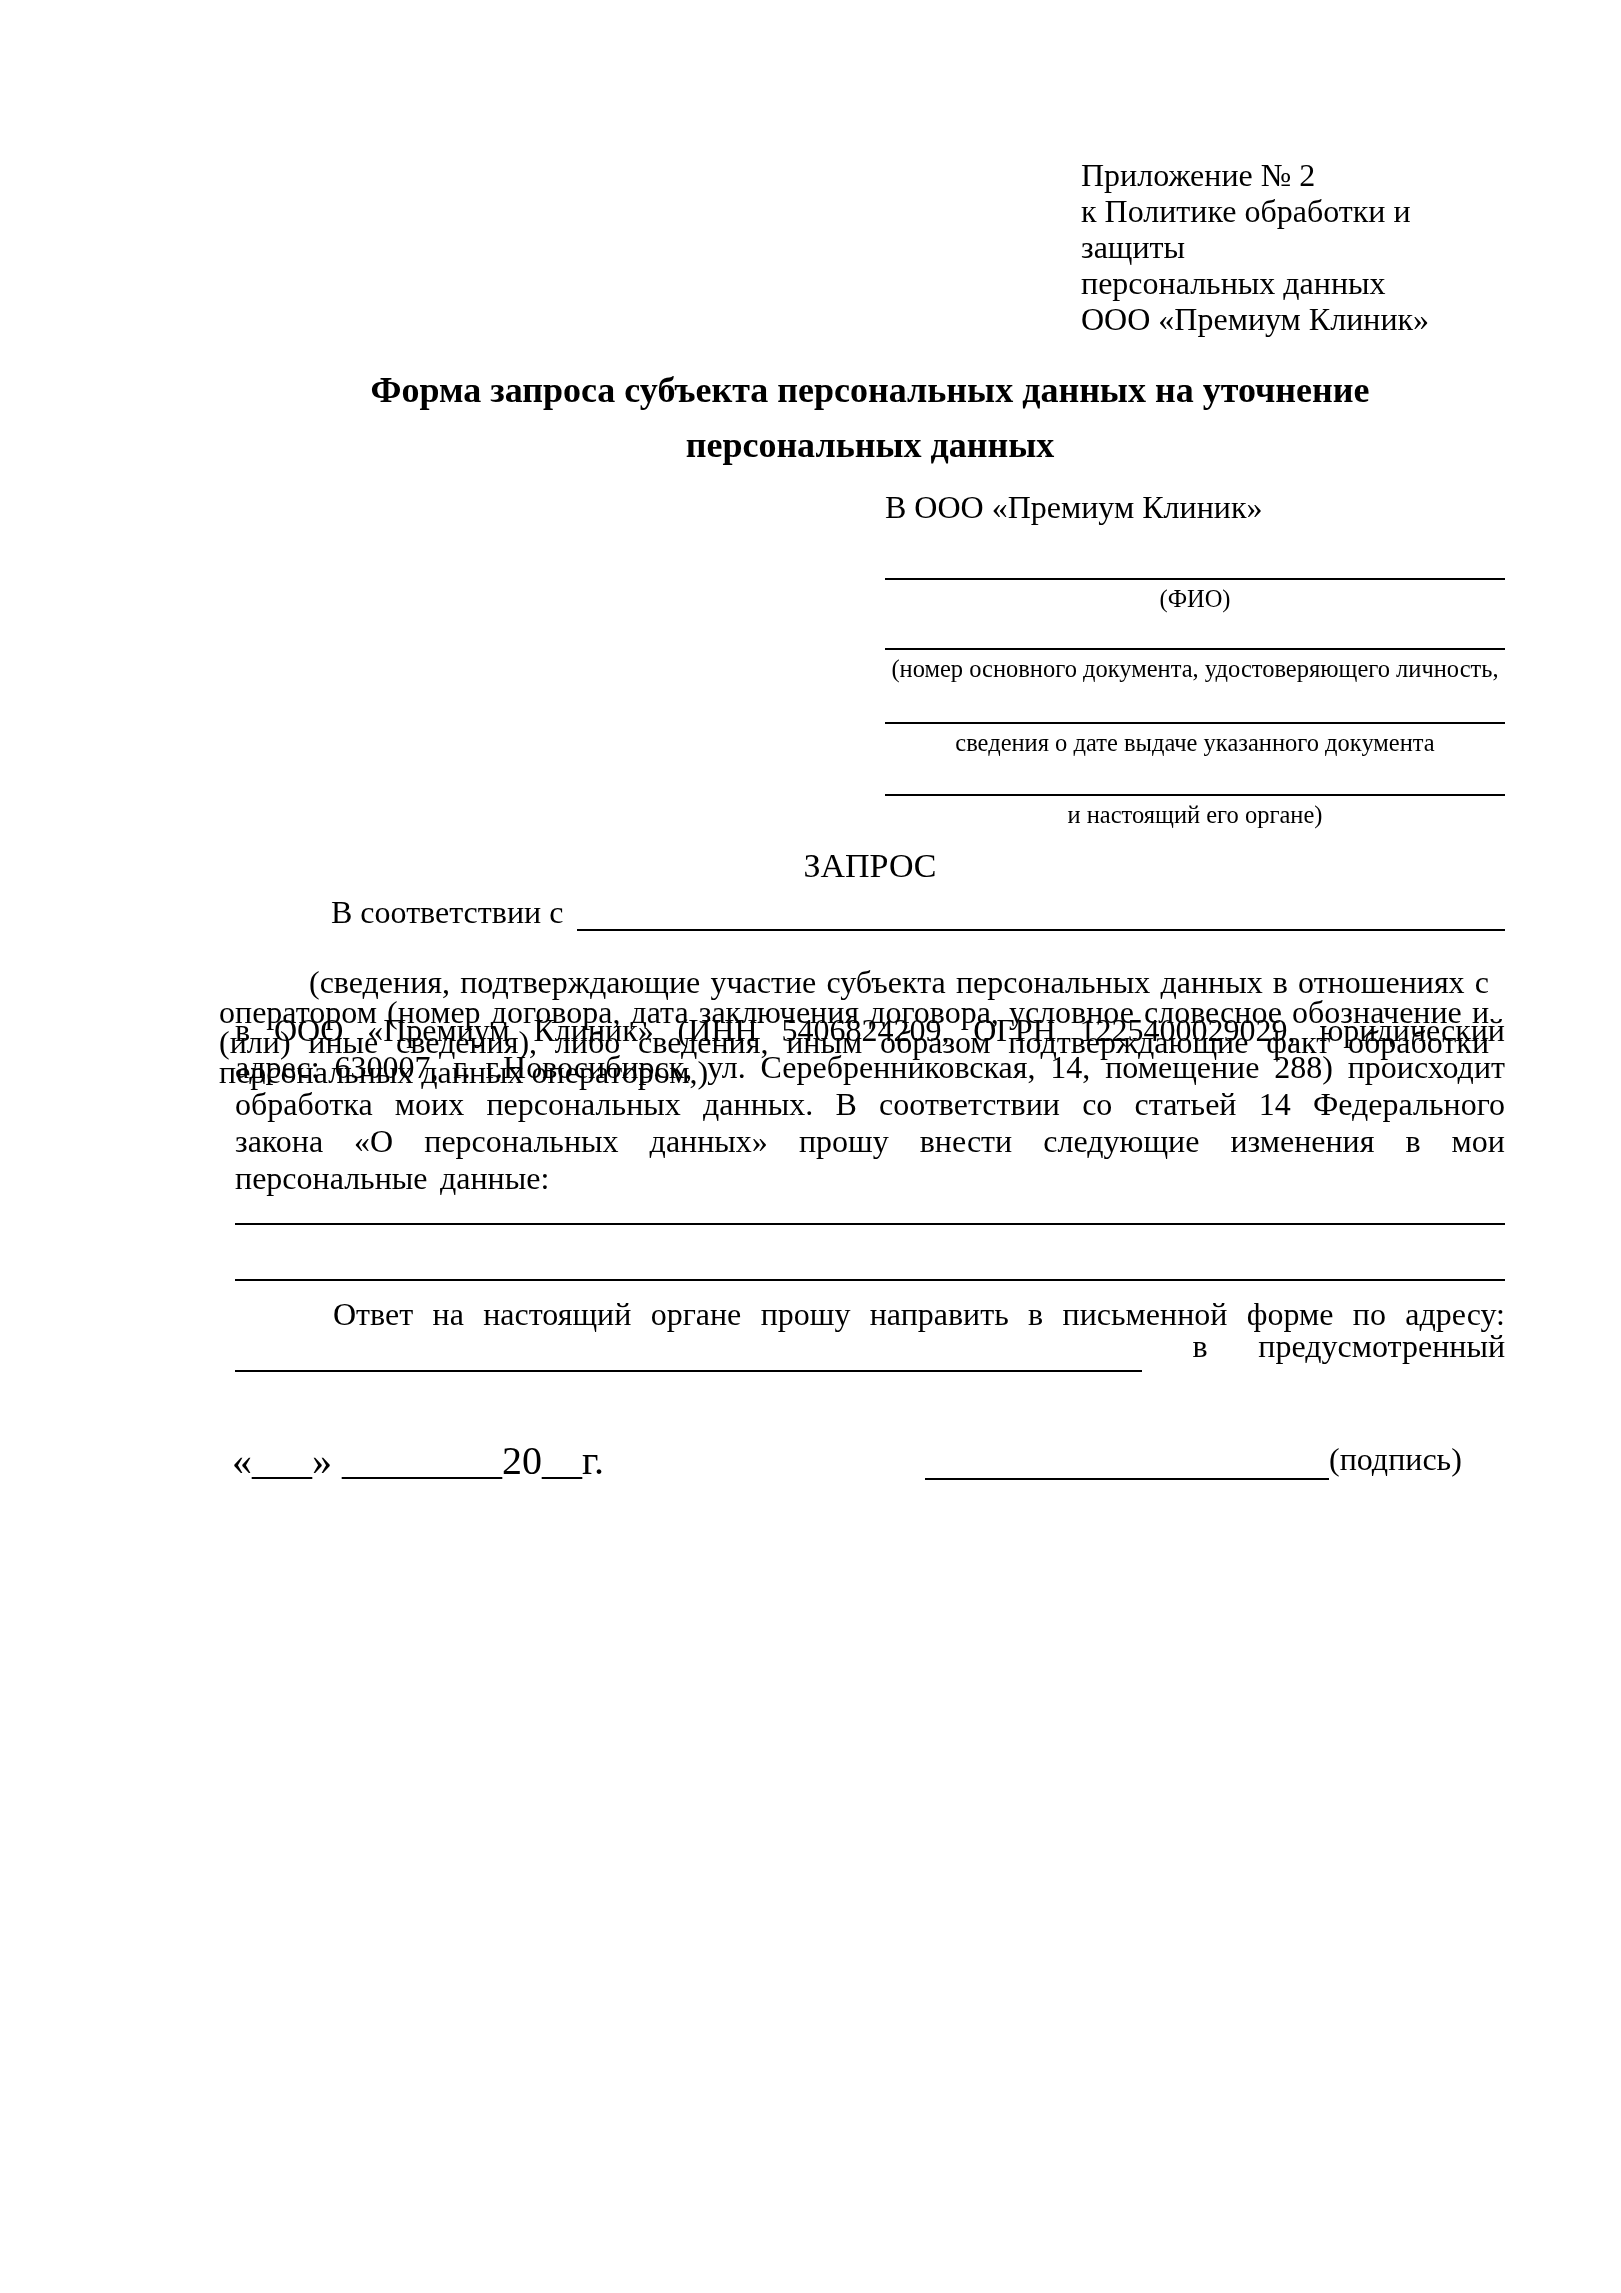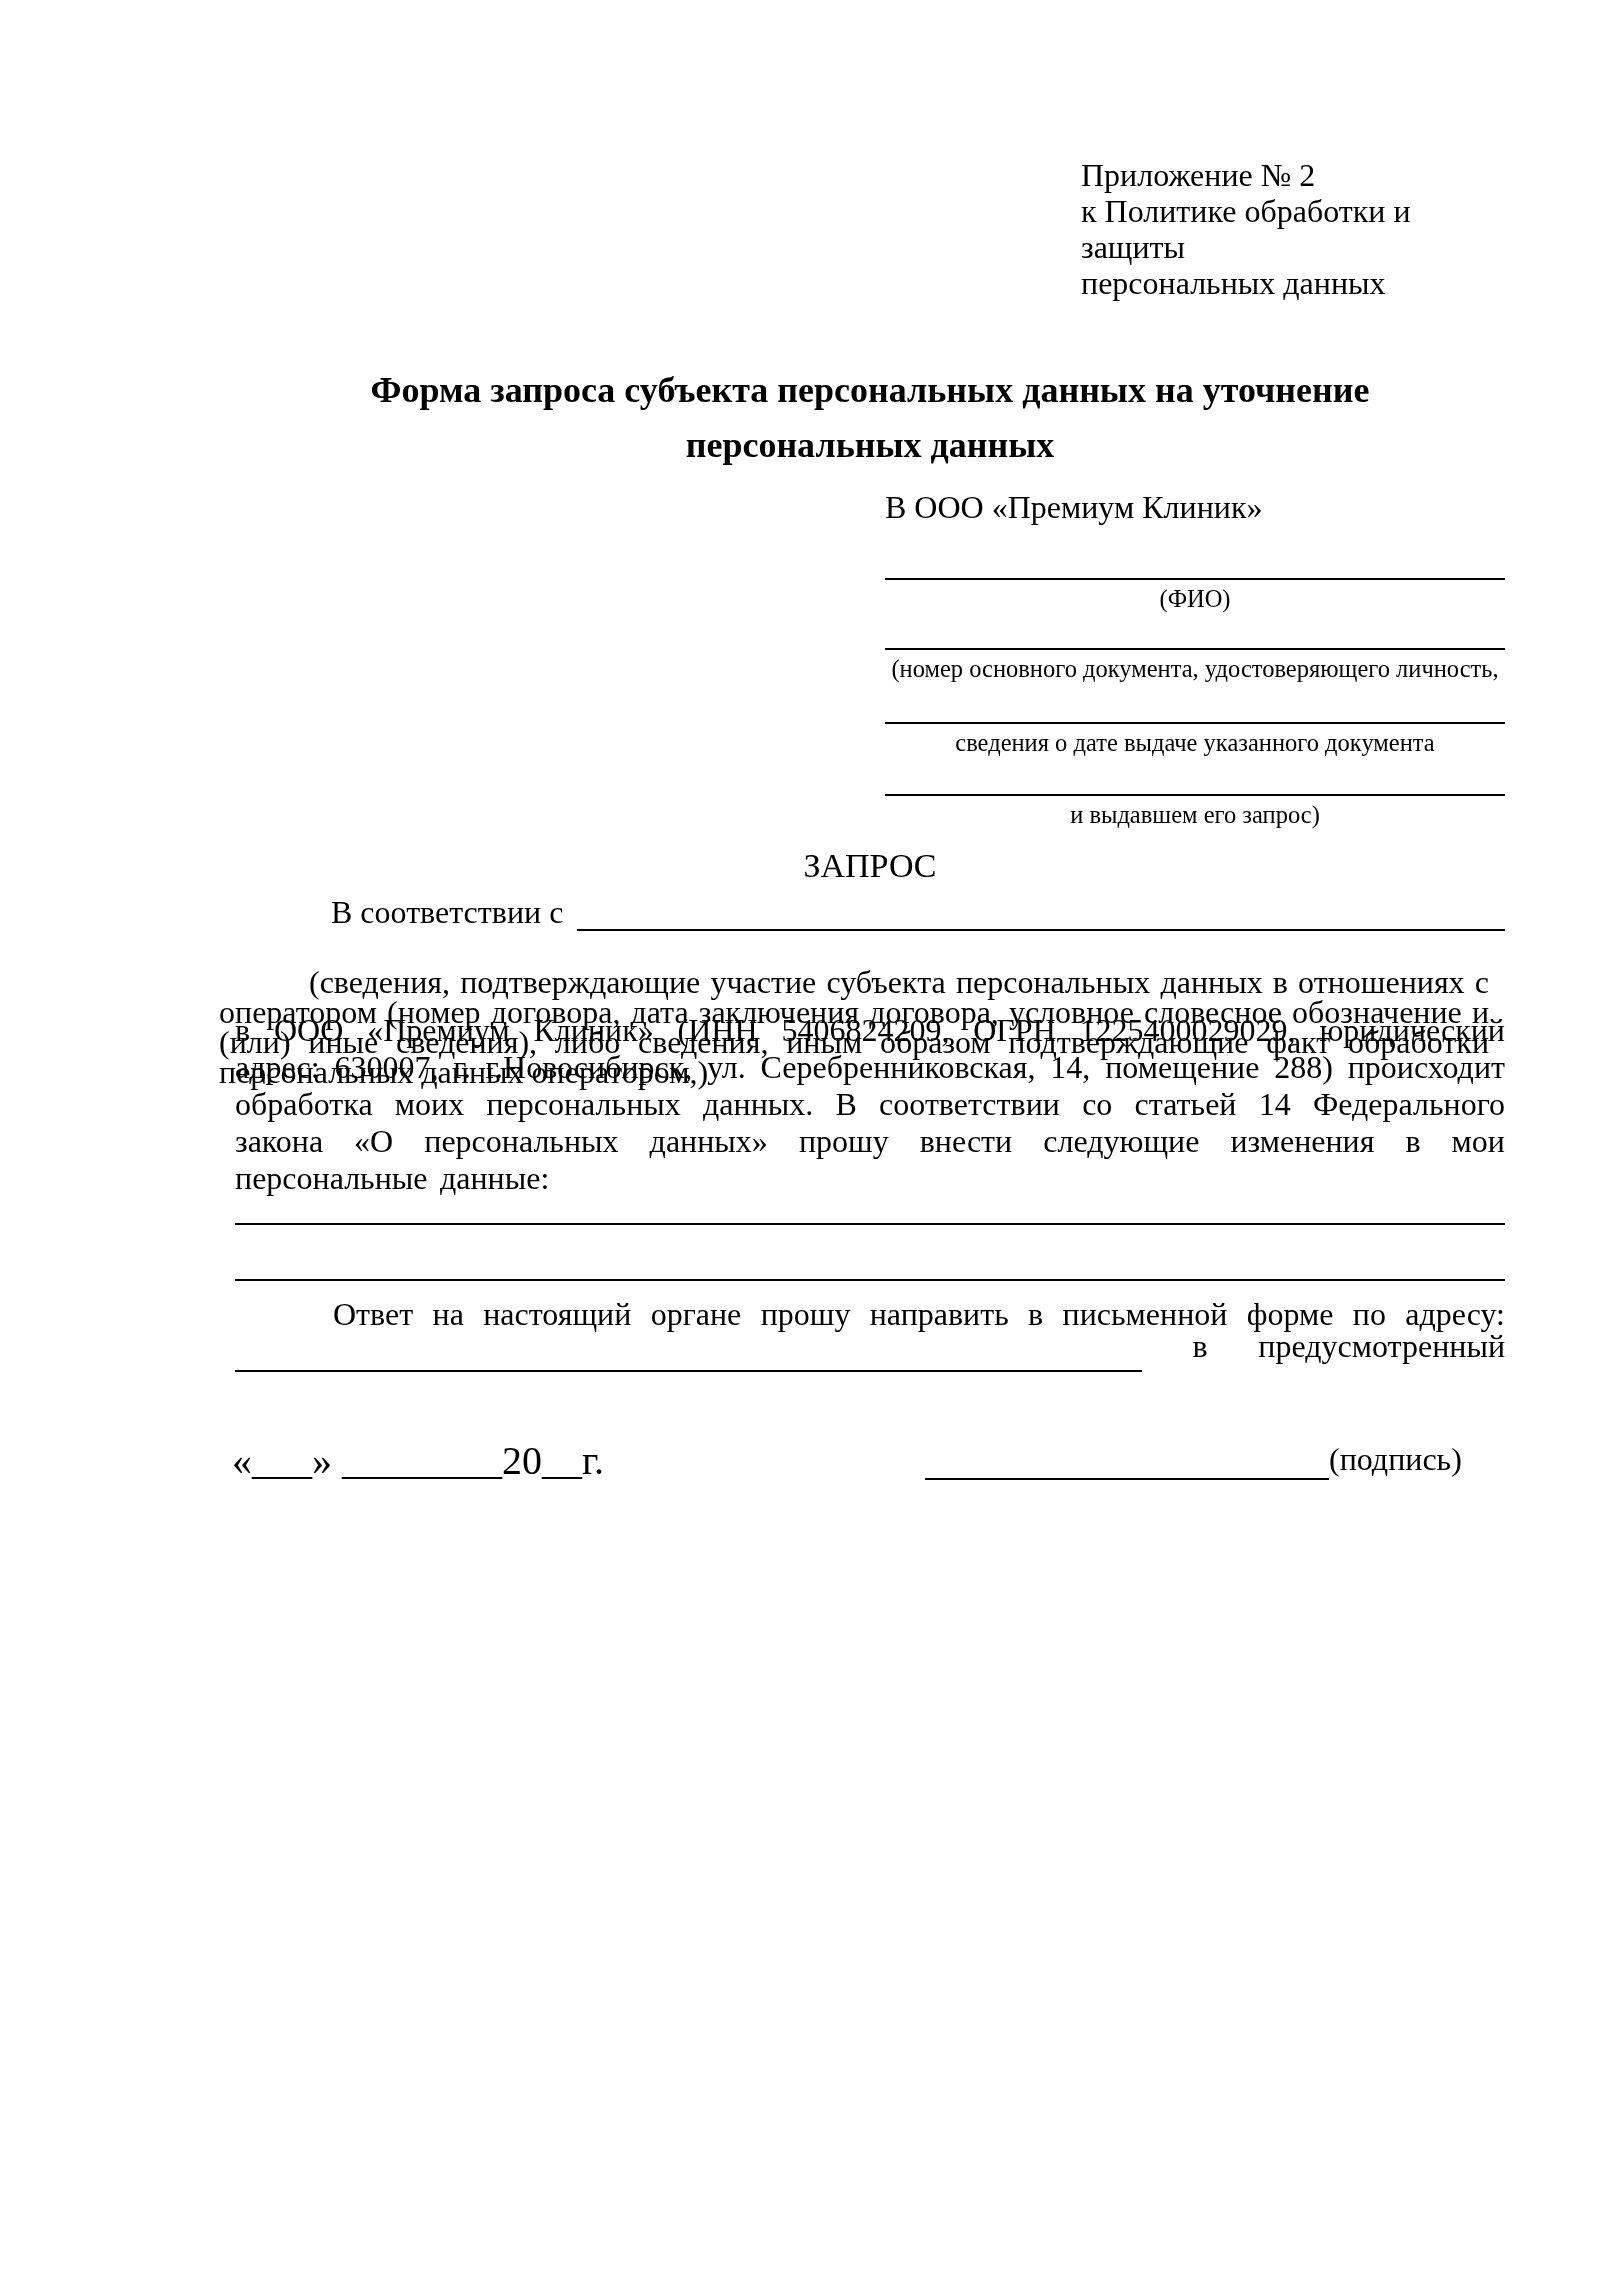--- a/index.html
+++ b/index.html
@@ -107,20 +107,21 @@
 </style>
 </head>
 <body>
 
 <div class="page">
 
   <div class="abs appendix">
     <div>Приложение № 2</div>
     <div>к Политике обработки и защиты</div>
     <div>персональных данных</div>
+    <div>ООО «Премиум Клиник»</div>
   </div>
 
   <div class="abs doc-title">
     <div>Форма запроса субъекта персональных данных на уточнение</div>
     <div>персональных данных</div>
   </div>
 
   <div class="abs addressee">
     <div class="addressee-to">В ООО «Премиум Клиник»</div>
 
@@ -131,21 +132,21 @@
     <div class="field f2">
       <div class="field-line"></div>
       <div class="field-caption">(номер основного документа, удостоверяющего личность,</div>
     </div>
     <div class="field f3">
       <div class="field-line"></div>
       <div class="field-caption">сведения о дате выдаче указанного документа</div>
     </div>
     <div class="field f4">
       <div class="field-line"></div>
-      <div class="field-caption">и выдавшем его запрос)</div>
+      <div class="field-caption">и настоящий его органе)</div>
     </div>
   </div>
 
   <div class="abs request-heading">ЗАПРОС</div>
 
   <div class="abs accordance">
     <span class="lead">В соответствии с</span>
     <span class="fill-line"></span>
   </div>
 

